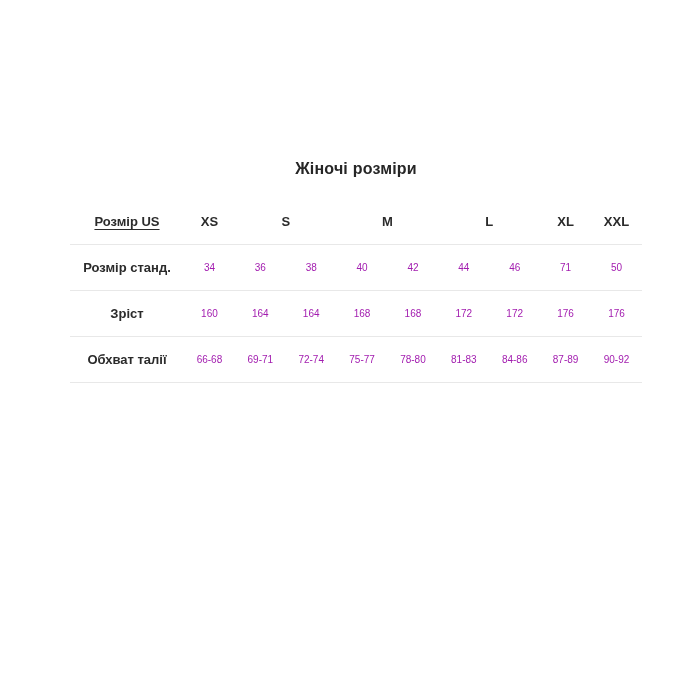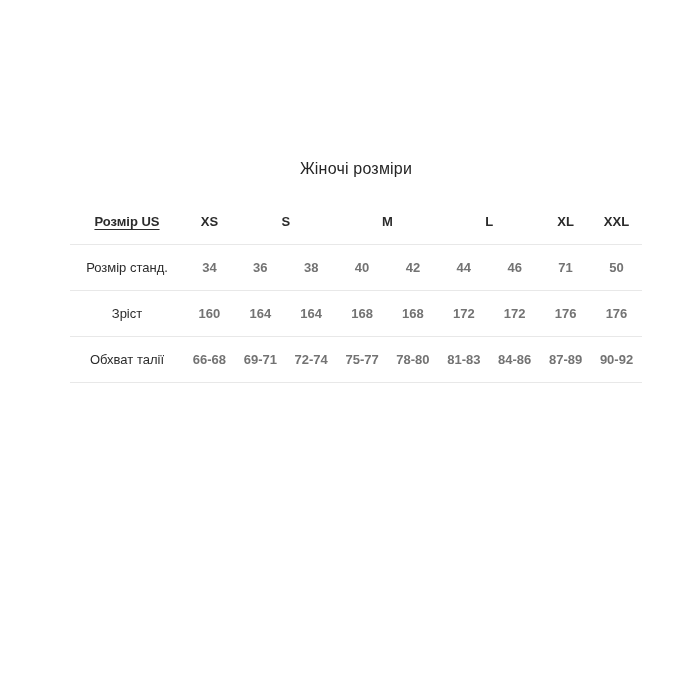--- a/index.html
+++ b/index.html
@@ -10,21 +10,21 @@
     height: 700px;
     overflow: hidden;
     font-family: "Liberation Sans", sans-serif;
   }
   .page-title {
     margin-top: 160px;
     width: 572px;
     margin-left: 70px;
     text-align: center;
     font-size: 16px;
-    font-weight: normal;
+    font-weight: bold;
     color: #262626;
     letter-spacing: 0.2px;
     line-height: 18px;
   }
   table.size-chart {
     border-collapse: collapse;
     table-layout: auto;
     width: 572px;
     margin: 21px 0 0 70px;
   }
@@ -45,28 +45,28 @@
   th.size-system {
     width: 104px;
   }
   th.size-system .underlined {
     text-decoration: underline;
     text-underline-offset: 3px;
     margin-top: 20px;
   }
   td.row-label {
     font-size: 13px;
-    font-weight: normal;
+    font-weight: bold;
     color: #2b2b2b;
     width: 104px;
   }
   td.value-cell {
-    font-size: 13px;
-    font-weight: bold;
-    color: #737373;
+    font-size: 10px;
+    font-weight: normal;
+    color: #a21caf;
   }
 </style>
 </head>
 <body>
 
 <div class="page-title">Жіночі розміри</div>
 
 <table class="size-chart">
   <thead>
     <tr id="header-row">

